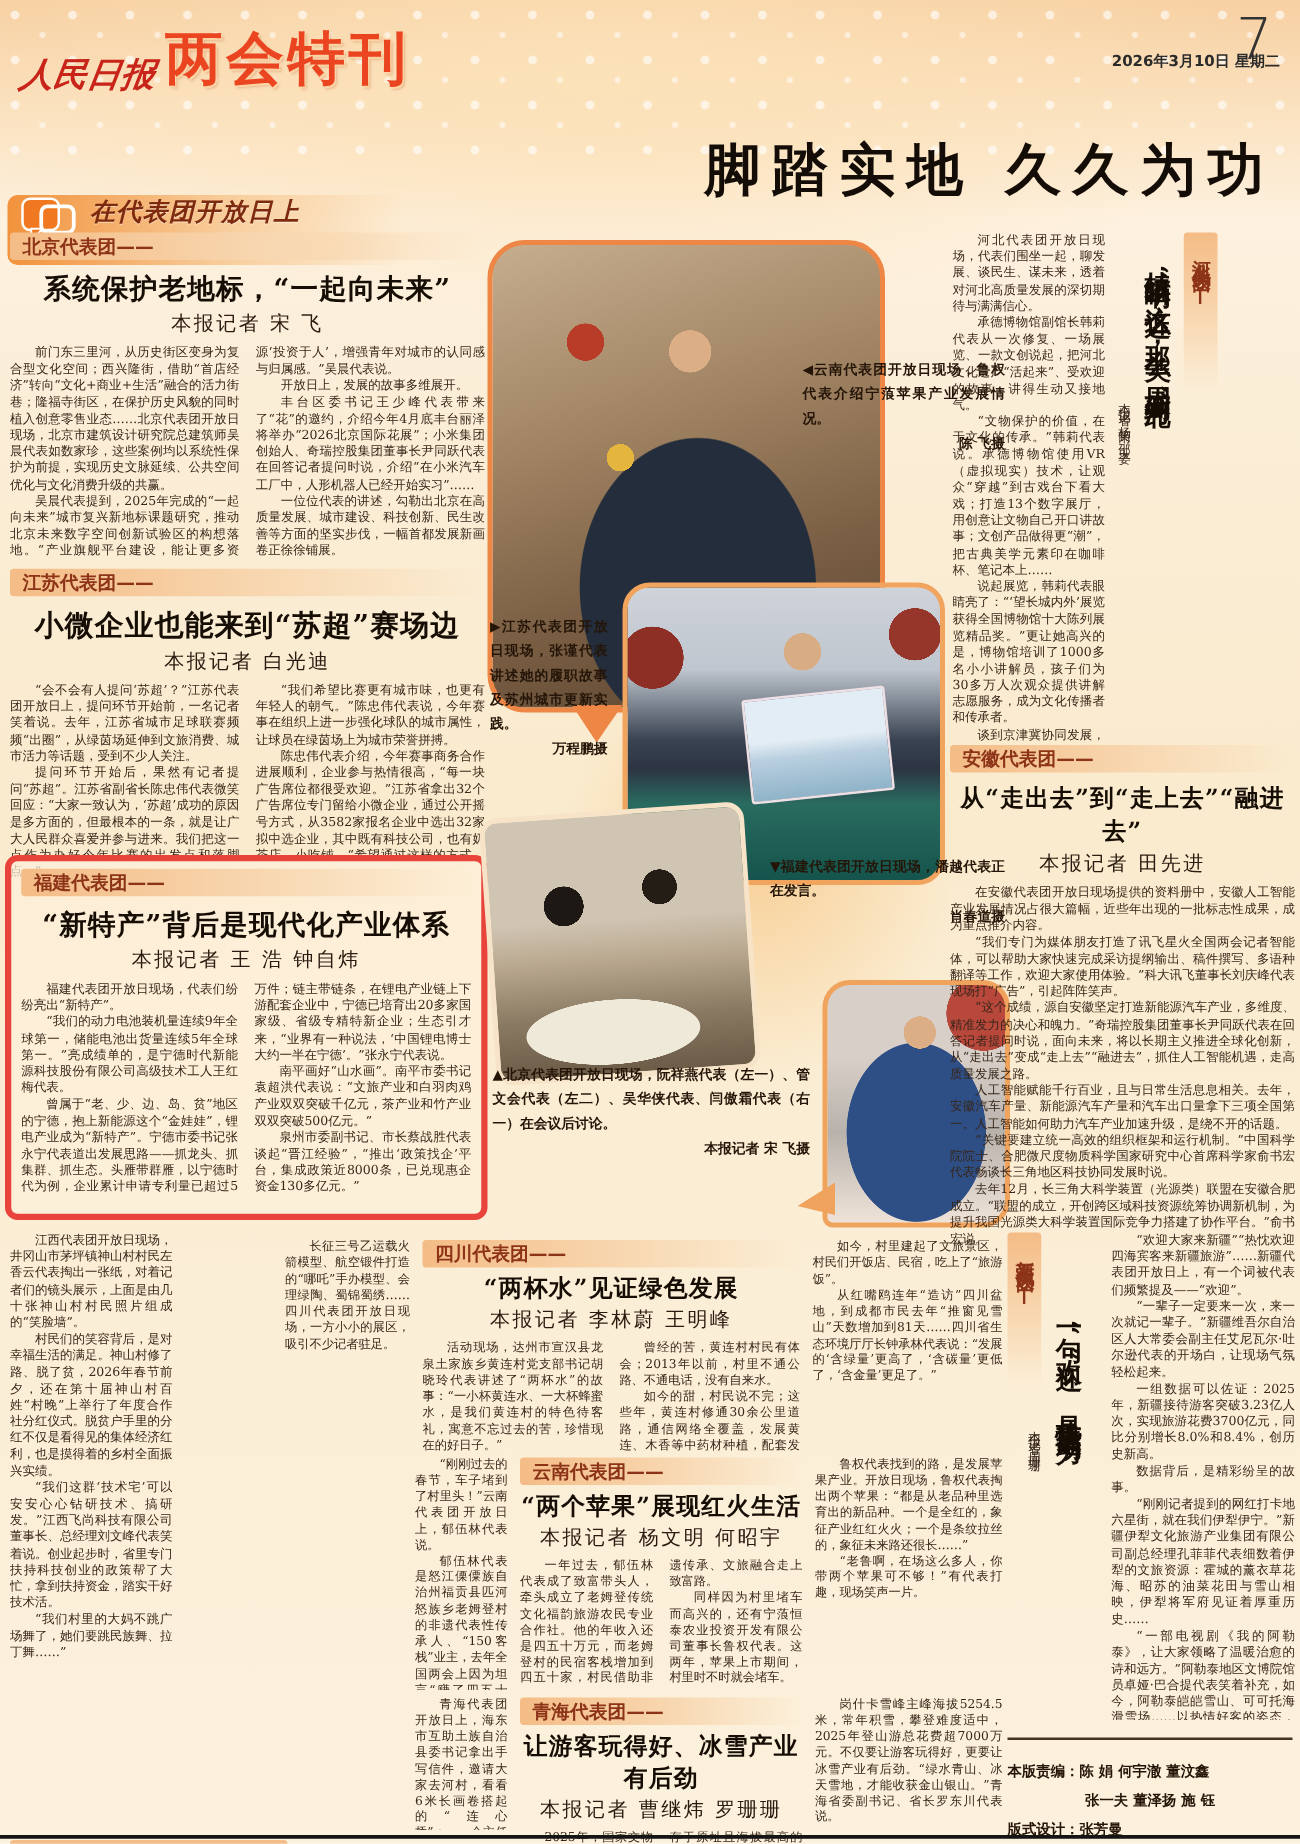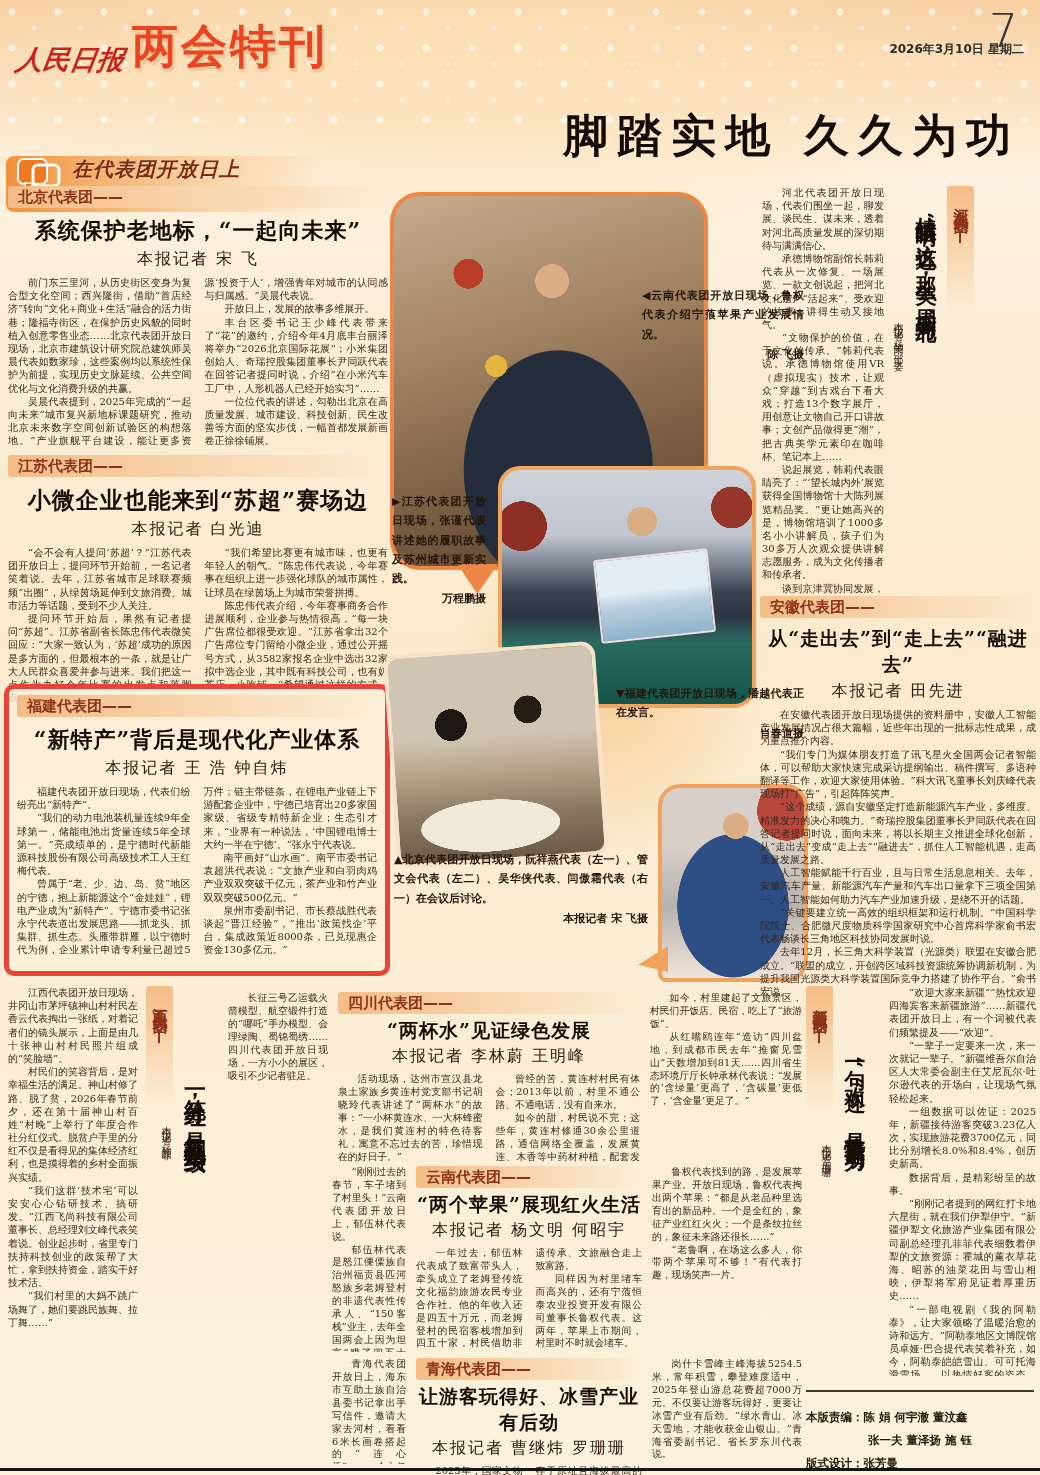--- a/index.html
+++ b/index.html
@@ -68,21 +68,21 @@
   .hb-body { flex:none; width:122px; height:408px; }
   .hb-byline { flex:none; margin-top:128px; height:220px; }
   .hb-title { flex:none; font-size:21px; padding-top:14px; height:398px; }
   .hb-labelcol { flex:none; }
   .hb-labelcol .v-label { height:128px; }
 
   .anhui { position:absolute; left:760px; top:596px; width:276px; }
   .anhui .t { font-size:19px; }
   .anhui .body { height:312px; }
 
-  .jiangxi { position:absolute; left:8px; top:986px; width:222px; height:480px; display:flex; gap:8px; }
+  .jiangxi { position:absolute; left:8px; top:986px; width:222px; height:480px; display:flex; gap:8px;flex-direction:column; }
   .jx-body { flex:none; width:130px; height:478px; }
   .jx-mid { flex:none; display:flex; flex-direction:column; gap:14px; }
   .jx-mid .v-label { height:118px; }
   .jx-byline { height:150px; }
   .jx-title { flex:none; font-size:22px; padding-top:92px; height:386px; }
 
   .band { position:absolute; display:flex; gap:10px; }
   .band .bl { flex:none; }
   .band .bc { flex:1; min-width:0; }
   .band .br { flex:none; }

